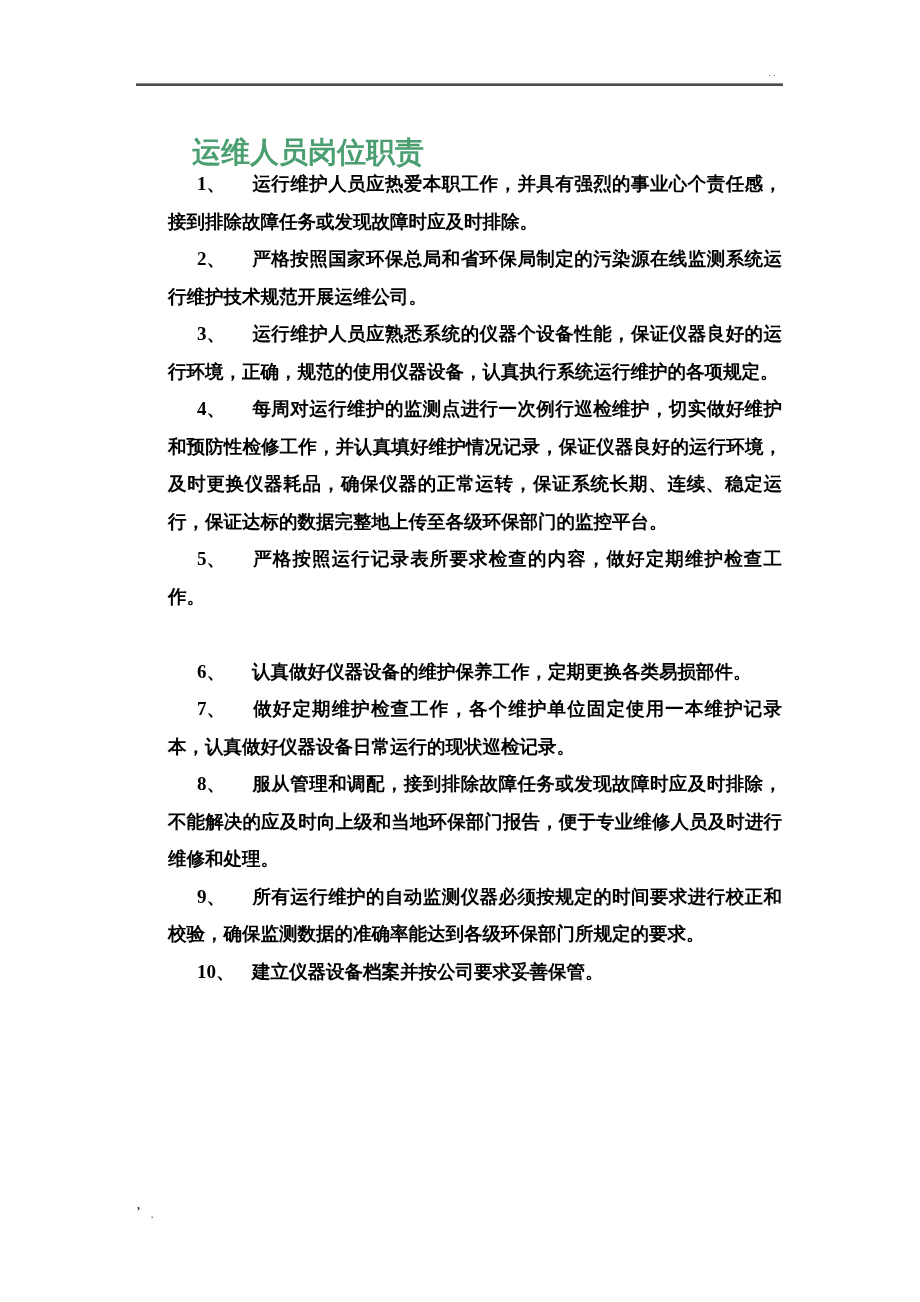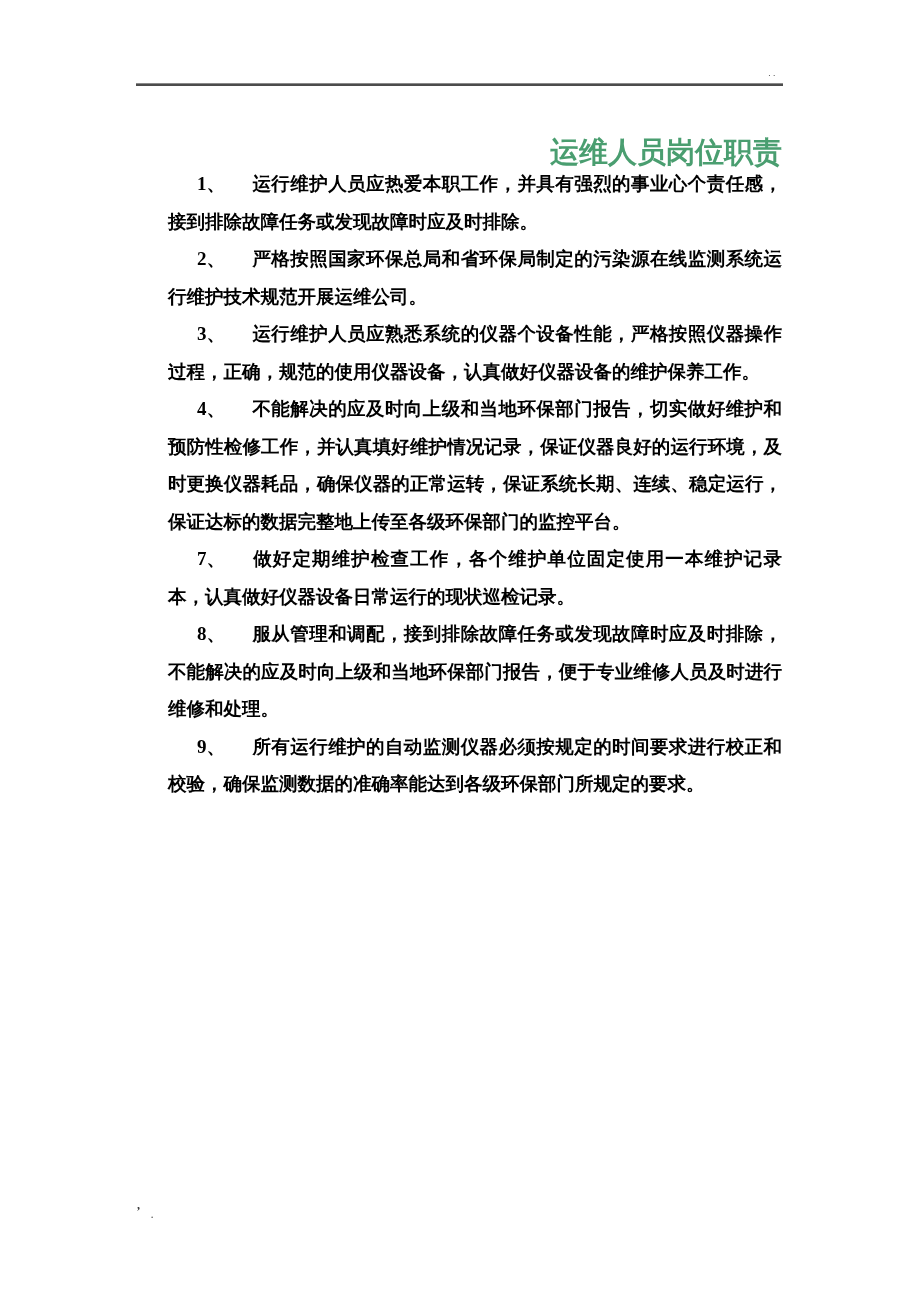--- a/index.html
+++ b/index.html
@@ -27,21 +27,21 @@
     font-size: 9px;
     color: #555555;
     letter-spacing: 2px;
     font-family: "DejaVu Sans", sans-serif;
   }
   .doc-title {
     position: absolute;
     left: 168px;
     top: 112px;
     width: 614px;
-    text-align: right;
+    text-align: left;
     padding-left: 24px;
     box-sizing: border-box;
     font-size: 29px;
     line-height: 42px;
     font-weight: bold;
     color: #4a9e70;
     font-family: "DejaVu Sans", sans-serif;
   }
   .content {
     position: absolute;
@@ -84,23 +84,26 @@
 <div class="page">
 
   <div class="header-rule"></div>
   <span class="header-dots">..</span>
 
   <h1 class="doc-title">运维人员岗位职责</h1>
 
   <div class="content">
       <p class="item"><span class="num">1、</span><span>运行维护人员应热爱本职工作，并具有强烈的事业心个责任感，接到排除故障任务或发现故障时应及时排除。</span></p>
       <p class="item"><span class="num">2、</span><span>严格按照国家环保总局和省环保局制定的污染源在线监测系统运行维护技术规范开展运维公司。</span></p>
-      <p class="item"><span class="num">3、</span><span>运行维护人员应熟悉系统的仪器个设备性能，严格按照仪器操作过程，正确，规范的使用仪器设备，认真做好仪器设备的维护保养工作。</span></p>
-      <p class="item"><span class="num">4、</span><span>不能解决的应及时向上级和当地环保部门报告，切实做好维护和预防性检修工作，并认真填好维护情况记录，保证仪器良好的运行环境，及时更换仪器耗品，确保仪器的正常运转，保证系统长期、连续、稳定运行，保证达标的数据完整地上传至各级环保部门的监控平台。</span></p>
+      <p class="item"><span class="num">3、</span><span>运行维护人员应熟悉系统的仪器个设备性能，保证仪器良好的运行环境，正确，规范的使用仪器设备，认真执行系统运行维护的各项规定。</span></p>
+      <p class="item"><span class="num">4、</span><span>每周对运行维护的监测点进行一次例行巡检维护，切实做好维护和预防性检修工作，并认真填好维护情况记录，保证仪器良好的运行环境，及时更换仪器耗品，确保仪器的正常运转，保证系统长期、连续、稳定运行，保证达标的数据完整地上传至各级环保部门的监控平台。</span></p>
+      <p class="item gap"><span class="num">5、</span><span>严格按照运行记录表所要求检查的内容，做好定期维护检查工作。</span></p>
+      <p class="item"><span class="num">6、</span><span>认真做好仪器设备的维护保养工作，定期更换各类易损部件。</span></p>
       <p class="item"><span class="num">7、</span><span>做好定期维护检查工作，各个维护单位固定使用一本维护记录本，认真做好仪器设备日常运行的现状巡检记录。</span></p>
       <p class="item"><span class="num">8、</span><span>服从管理和调配，接到排除故障任务或发现故障时应及时排除，不能解决的应及时向上级和当地环保部门报告，便于专业维修人员及时进行维修和处理。</span></p>
       <p class="item"><span class="num">9、</span><span>所有运行维护的自动监测仪器必须按规定的时间要求进行校正和校验，确保监测数据的准确率能达到各级环保部门所规定的要求。</span></p>
+      <p class="item"><span class="num">10、</span><span>建立仪器设备档案并按公司要求妥善保管。</span></p>
     </div>
 
   <span class="footer-mark m1">,</span>
   <span class="footer-mark m2">.</span>
 
 </div>
 
 </body></html>

